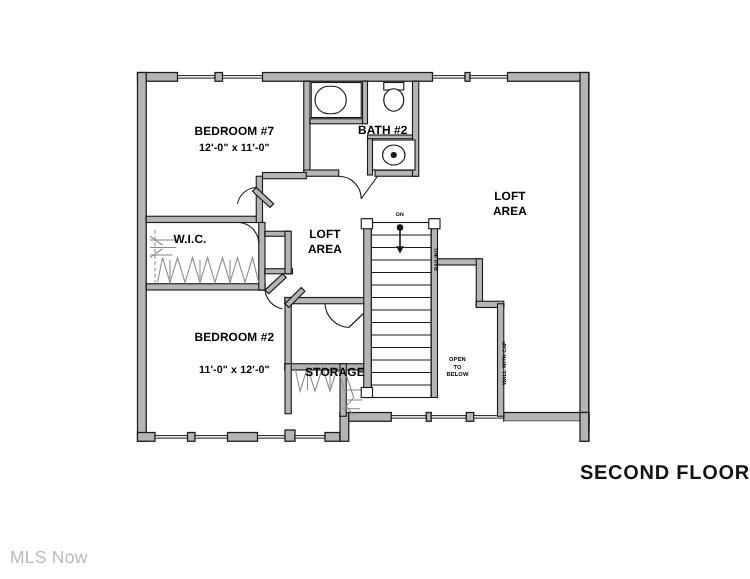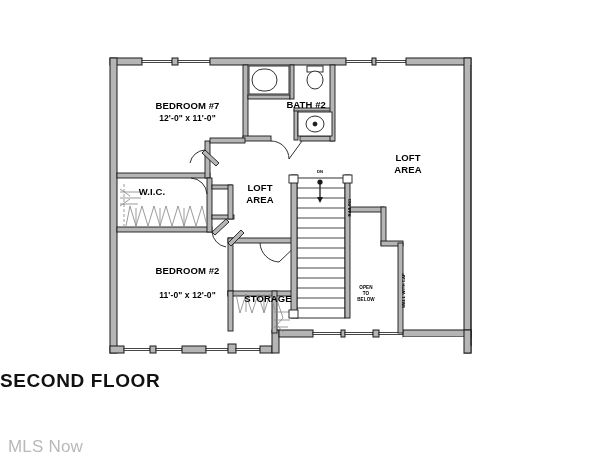--- a/index.html
+++ b/index.html
@@ -26,31 +26,31 @@
   .room-name{font-size:9.5px;}
   .room-dim{font-size:8.5px;}
   .small-note{font-size:4.6px;font-weight:bold;line-height:1.25;}
   .tiny-note{font-size:4.2px;font-weight:bold;}
   .vert{
     transform-origin:center center;
   }
   .rot90{transform:rotate(-90deg);}
   .title{
     position:absolute;
-    font-size:19px;
+    font-size:16px;
     font-weight:bold;
     letter-spacing:0.6px;
     color:#111;
-    left:0;right:0;text-align:left;
+    left:0;right:0;text-align:right;
     top:370px;
   }
   .watermark{
     position:absolute;
     left:8px;top:437px;
-    font-size:17px;
+    font-size:14px;
     color:#b9b9b9;
     font-family:"Liberation Sans", sans-serif;
     letter-spacing:0.2px;
   }
 </style>
 </head>
 <body>
 
 <svg id="plan" viewBox="0 0 600 463">
   <defs>

